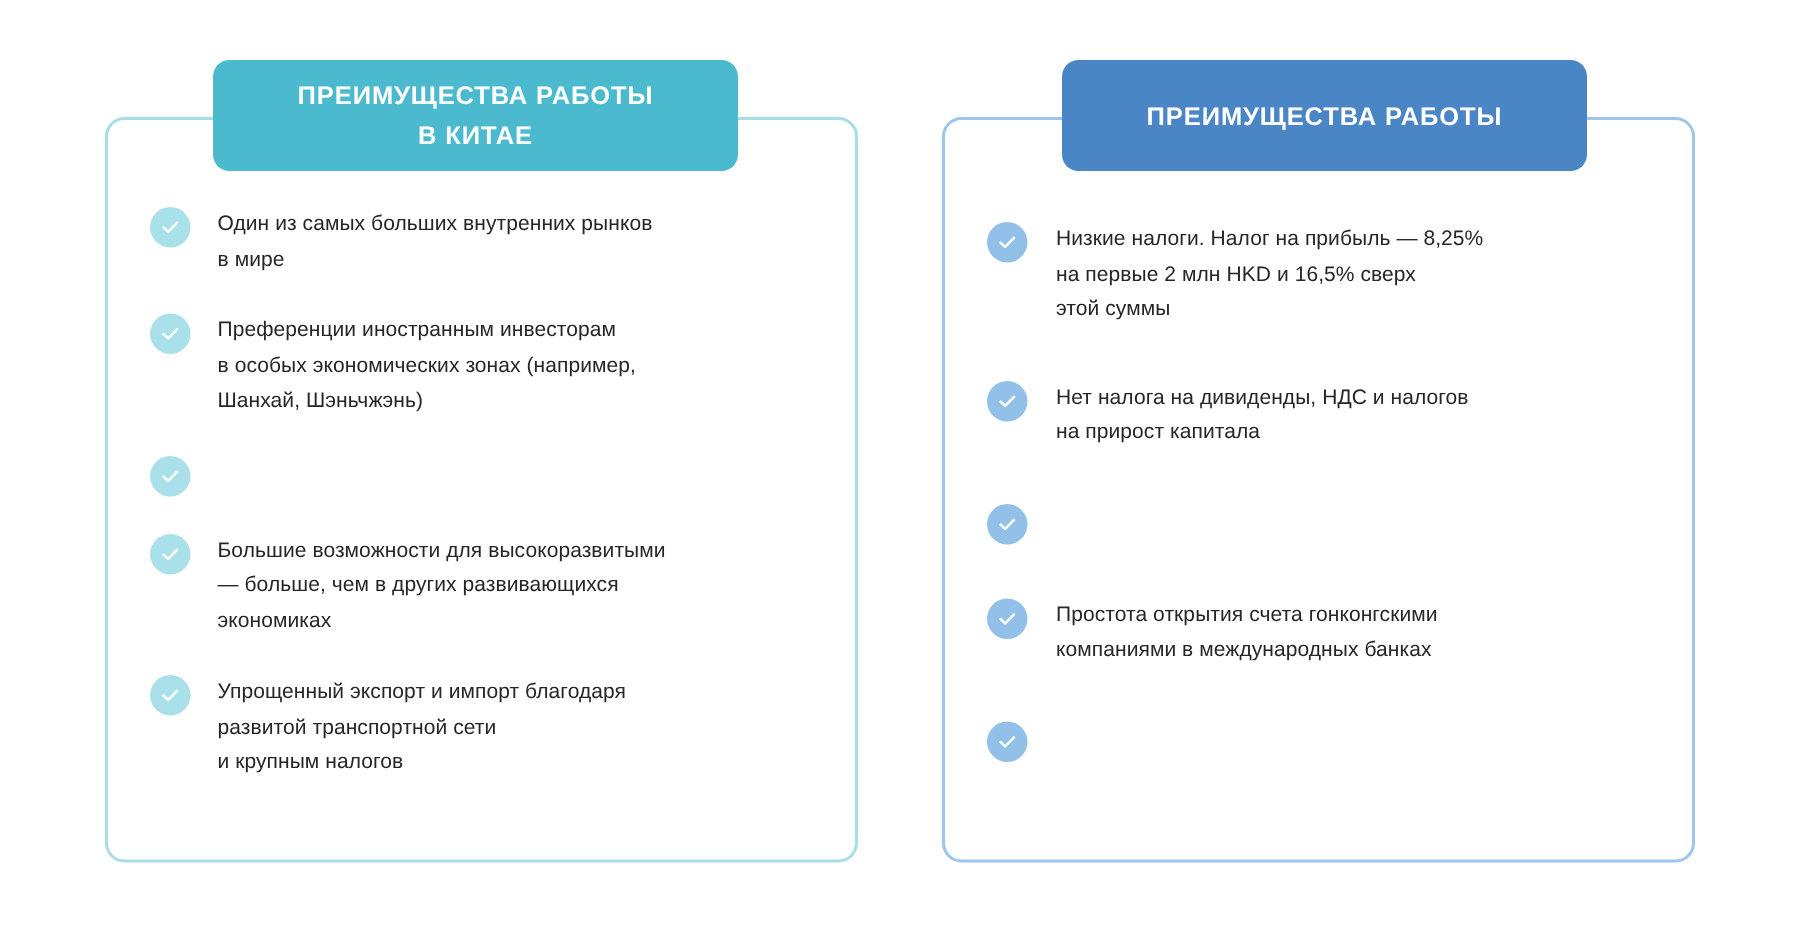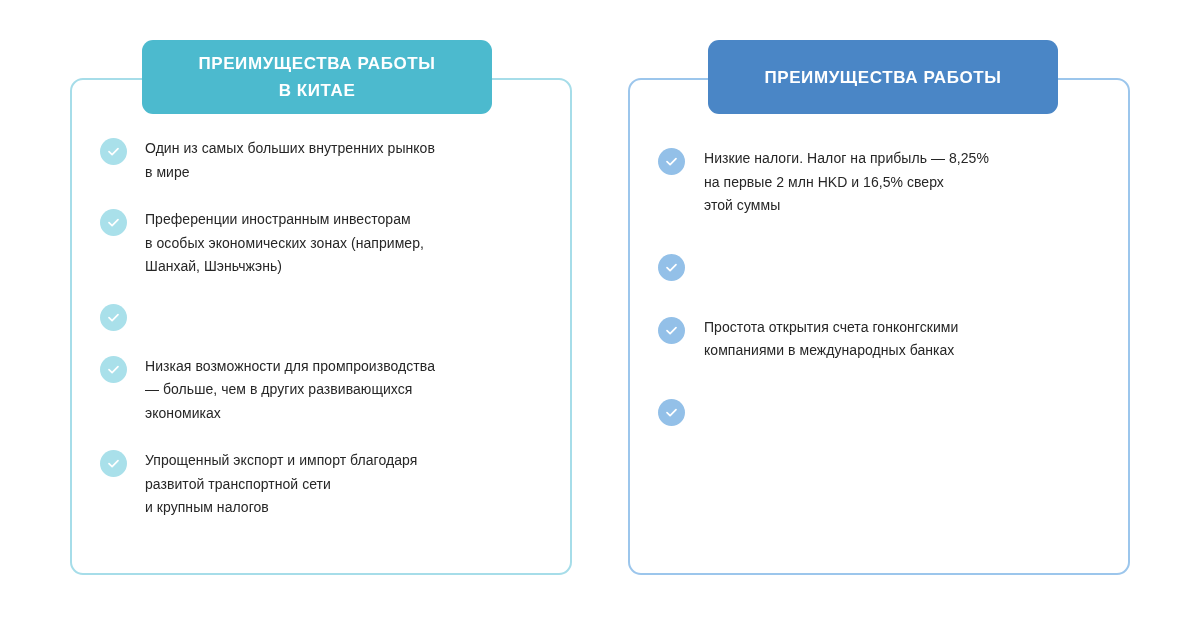--- a/index.html
+++ b/index.html
@@ -140,21 +140,21 @@
           </svg>
       </span>
     </div>
 
     <div class="item">
       <span class="check">
         <svg width="15" height="15" viewBox="0 0 15 15">
             <path d="M3 7.7 L6.1 10.6 L12 4.6" fill="none" stroke="#ffffff" stroke-width="1.7" stroke-linecap="round" stroke-linejoin="round"></path>
           </svg>
       </span>
-      <span class="item-text">Низкая возможности для промпроизводства
+      <span class="item-text">Большие возможности для высокоразвитыми
 — больше, чем в других развивающихся
 экономиках</span>
     </div>
 
     <div class="item">
       <span class="check">
         <svg width="15" height="15" viewBox="0 0 15 15">
             <path d="M3 7.7 L6.1 10.6 L12 4.6" fill="none" stroke="#ffffff" stroke-width="1.7" stroke-linecap="round" stroke-linejoin="round"></path>
           </svg>
       </span>
@@ -179,20 +179,29 @@
       <span class="check">
         <svg width="15" height="15" viewBox="0 0 15 15">
             <path d="M3 7.7 L6.1 10.6 L12 4.6" fill="none" stroke="#ffffff" stroke-width="1.7" stroke-linecap="round" stroke-linejoin="round"></path>
           </svg>
       </span>
       <span class="item-text">Низкие налоги. Налог на прибыль — 8,25%
 на первые 2 млн HKD и 16,5% сверх
 этой суммы</span>
     </div>
 
+    <div class="item">
+      <span class="check">
+        <svg width="15" height="15" viewBox="0 0 15 15">
+            <path d="M3 7.7 L6.1 10.6 L12 4.6" fill="none" stroke="#ffffff" stroke-width="1.7" stroke-linecap="round" stroke-linejoin="round"></path>
+          </svg>
+      </span>
+      <span class="item-text">Нет налога на дивиденды, НДС и налогов
+на прирост капитала</span>
+    </div>
 
     <div class="item">
       <span class="check">
         <svg width="15" height="15" viewBox="0 0 15 15">
             <path d="M3 7.7 L6.1 10.6 L12 4.6" fill="none" stroke="#ffffff" stroke-width="1.7" stroke-linecap="round" stroke-linejoin="round"></path>
           </svg>
       </span>
     </div>
 
     <div class="item">

